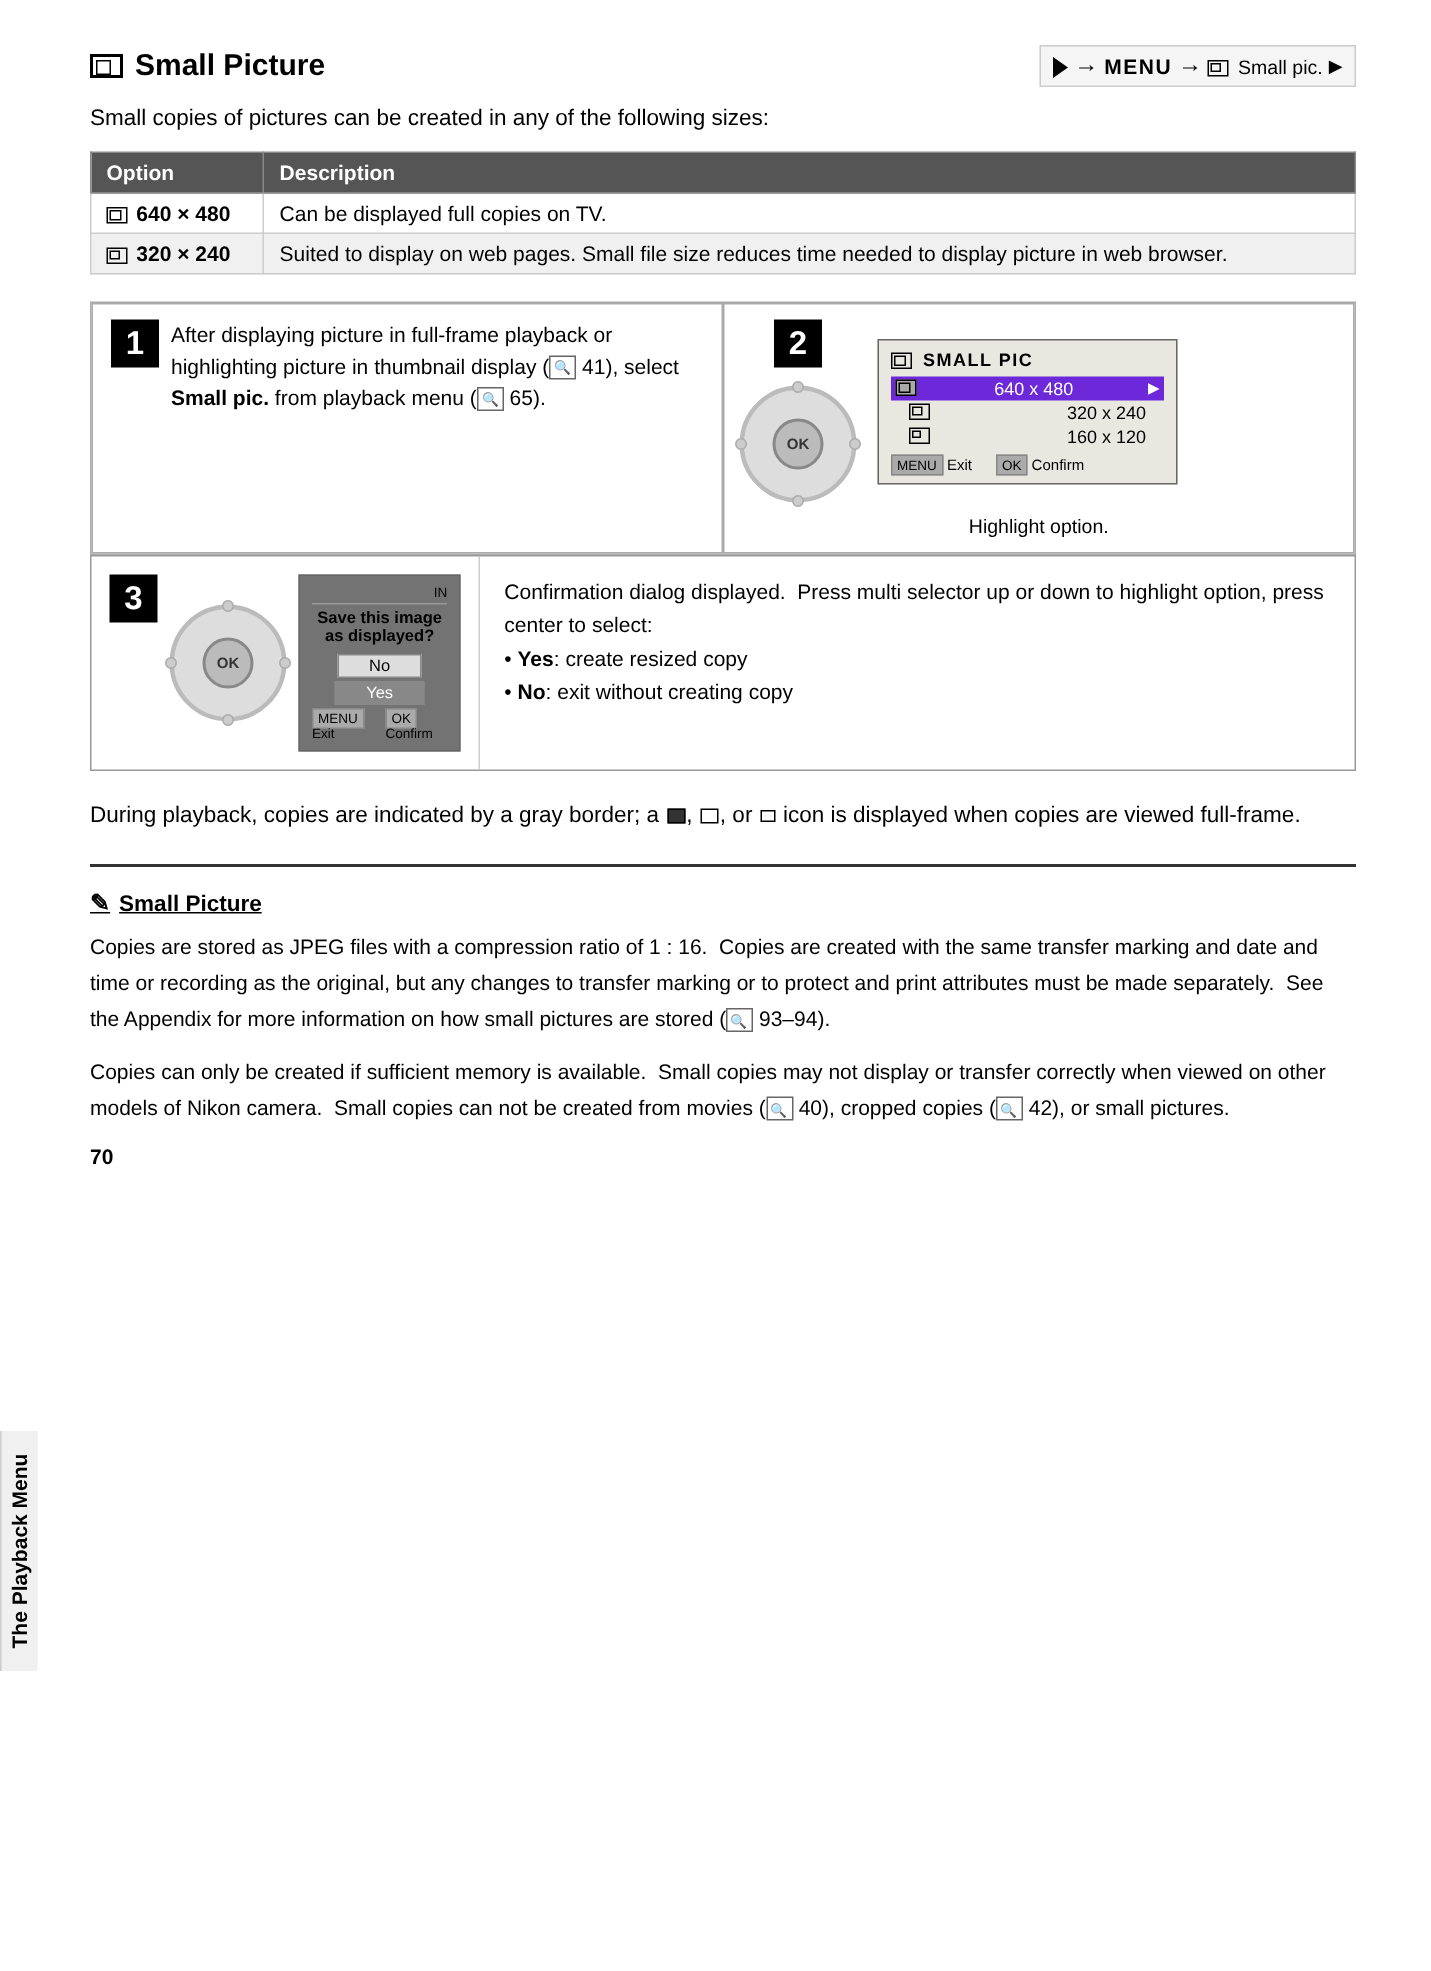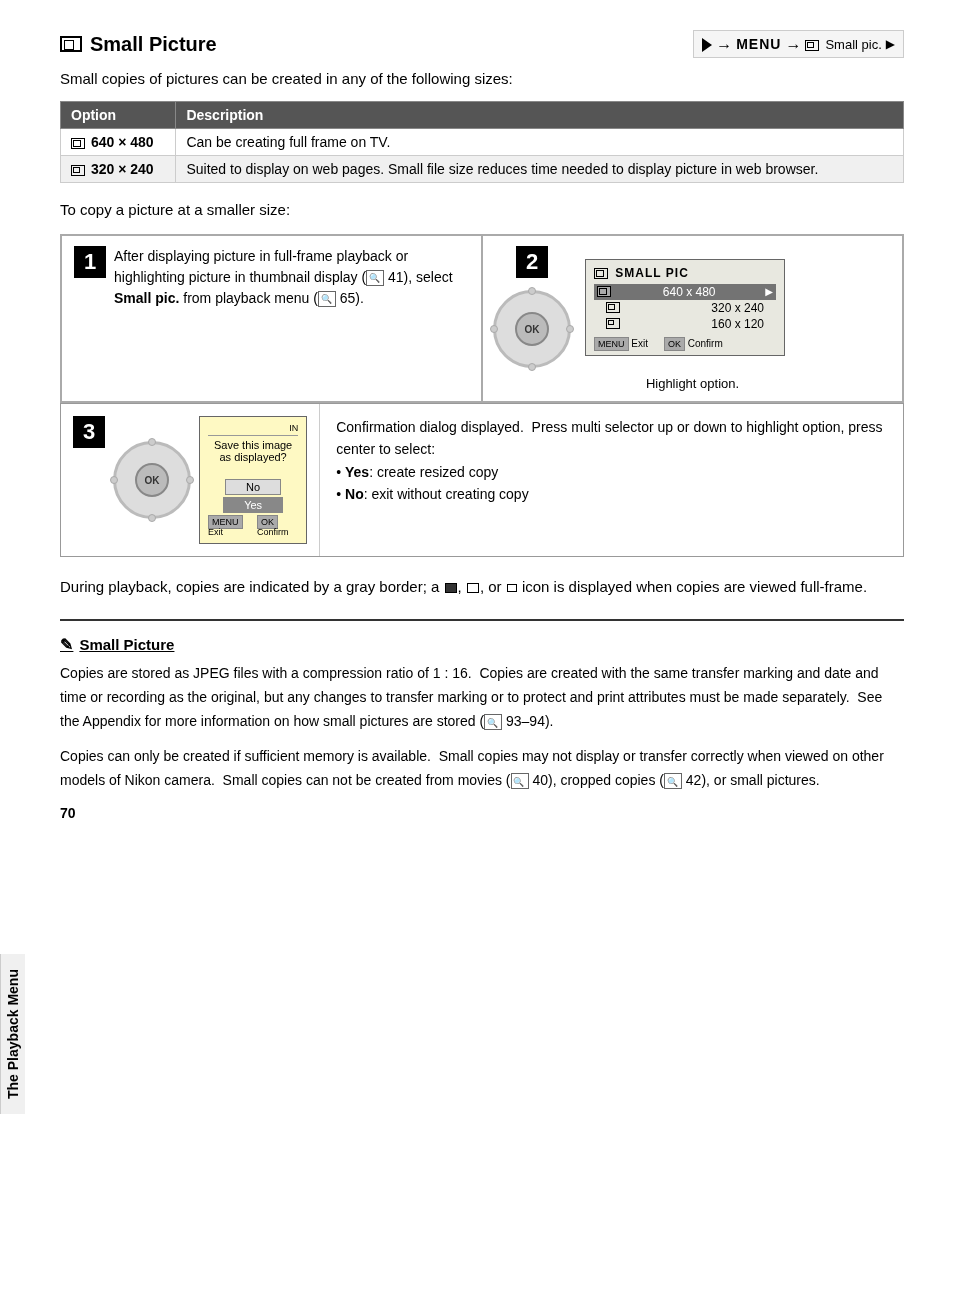--- a/index.html
+++ b/index.html
@@ -182,21 +182,21 @@
 
     .lcd-item {
       display: flex;
       align-items: center;
       justify-content: space-between;
       padding: 1px 12px;
       font-size: 12px;
     }
 
     .lcd-item.selected {
-      background: #737373;
+      background: #6d28d9;
       color: #fff;
       padding: 1px 3px;
     }
 
     .lcd-footer {
       display: flex;
       gap: 16px;
       margin-top: 6px;
       font-size: 10px;
     }
@@ -232,21 +232,21 @@
 
     .step3-right {
       padding: 12px 16px;
       font-size: 14px;
       line-height: 1.6;
     }
 
     
     .confirm-screen {
       border: 1.5px solid #666;
-      background: #fef9c3;
+      background: #737373;
       padding: 6px 8px;
       font-size: 11px;
       width: 150px;
     }
 
     .confirm-screen .confirm-text {
       text-align: center;
       margin-bottom: 6px;
       font-size: 11px;
     }
@@ -425,35 +425,34 @@
       </tr>
     </thead>
     <tbody>
       <tr>
         <td>
           <span class="option-name">
             <span class="small-icon large"></span>
             <strong>640 × 480</strong>
           </span>
         </td>
-        <td>Can be creating full frame on TV.</td>
+        <td>Can be displayed full copies on TV.</td>
       </tr>
       <tr>
         <td>
           <span class="option-name">
             <span class="small-icon medium"></span>
             <strong>320 × 240</strong>
           </span>
         </td>
         <td>Suited to display on web pages.  Small file size reduces time needed to display picture in web browser.</td>
       </tr>
     </tbody>
   </table>
 
-  <p class="copy-text">To copy a picture at a smaller size:</p>
 
   <div class="step-row-1">
 
     <div class="step-cell">
       <div class="step-cell-header">
         <div class="step-number">1</div>
         <div style="display:flex; flex-direction:column; gap:10px; align-items:flex-start;">
           <p class="step-text">
             After displaying picture in full-frame playback or highlighting picture in thumbnail display (<span class="ref-icon" style="font-size:9px; border:1px solid #666; padding:1px 2px;">🔍</span> 41), select <strong>Small pic.</strong> from playback menu (<span class="ref-icon" style="font-size:9px; border:1px solid #666; padding:1px 2px;">🔍</span> 65).
           </p>
@@ -520,21 +519,21 @@
           <div style="position:absolute; left:-6px; top:50%; transform:translateY(-50%); width:8px; height:8px; border-radius:50%; background:#ccc; border:1px solid #aaa;"></div>
           <div style="position:absolute; right:-6px; top:50%; transform:translateY(-50%); width:8px; height:8px; border-radius:50%; background:#ccc; border:1px solid #aaa;"></div>
           <div style="width:34px; height:34px; border-radius:50%; background:#bbb; border:2px solid #888; display:flex; align-items:center; justify-content:center;">
             <span style="font-size:10px; font-weight:bold; color:#333; font-family:Arial;">OK</span>
           </div>
         </div>
       </div>
 
       <div class="confirm-screen">
         <div style="font-size:9px; text-align:right; border-bottom:1px solid #999; margin-bottom:3px; padding-bottom:2px;">IN</div>
-        <div class="confirm-text" style="font-size:11px; text-align:center; margin-bottom:16px;">Save this image<br>as displayed?</div>
+        <div class="confirm-text" style="font-size:11px; text-align:center; margin-bottom:6px;font-weight:bold;">Save this image<br>as displayed?</div>
         <div class="btn-row">
           <div class="no-btn">No</div>
           <div class="yes-btn">Yes</div>
         </div>
         <div class="btn-footer">
           <span><span class="lcd-btn">MENU</span> Exit</span>
           <span><span class="lcd-btn">OK</span> Confirm</span>
         </div>
       </div>
     </div>

